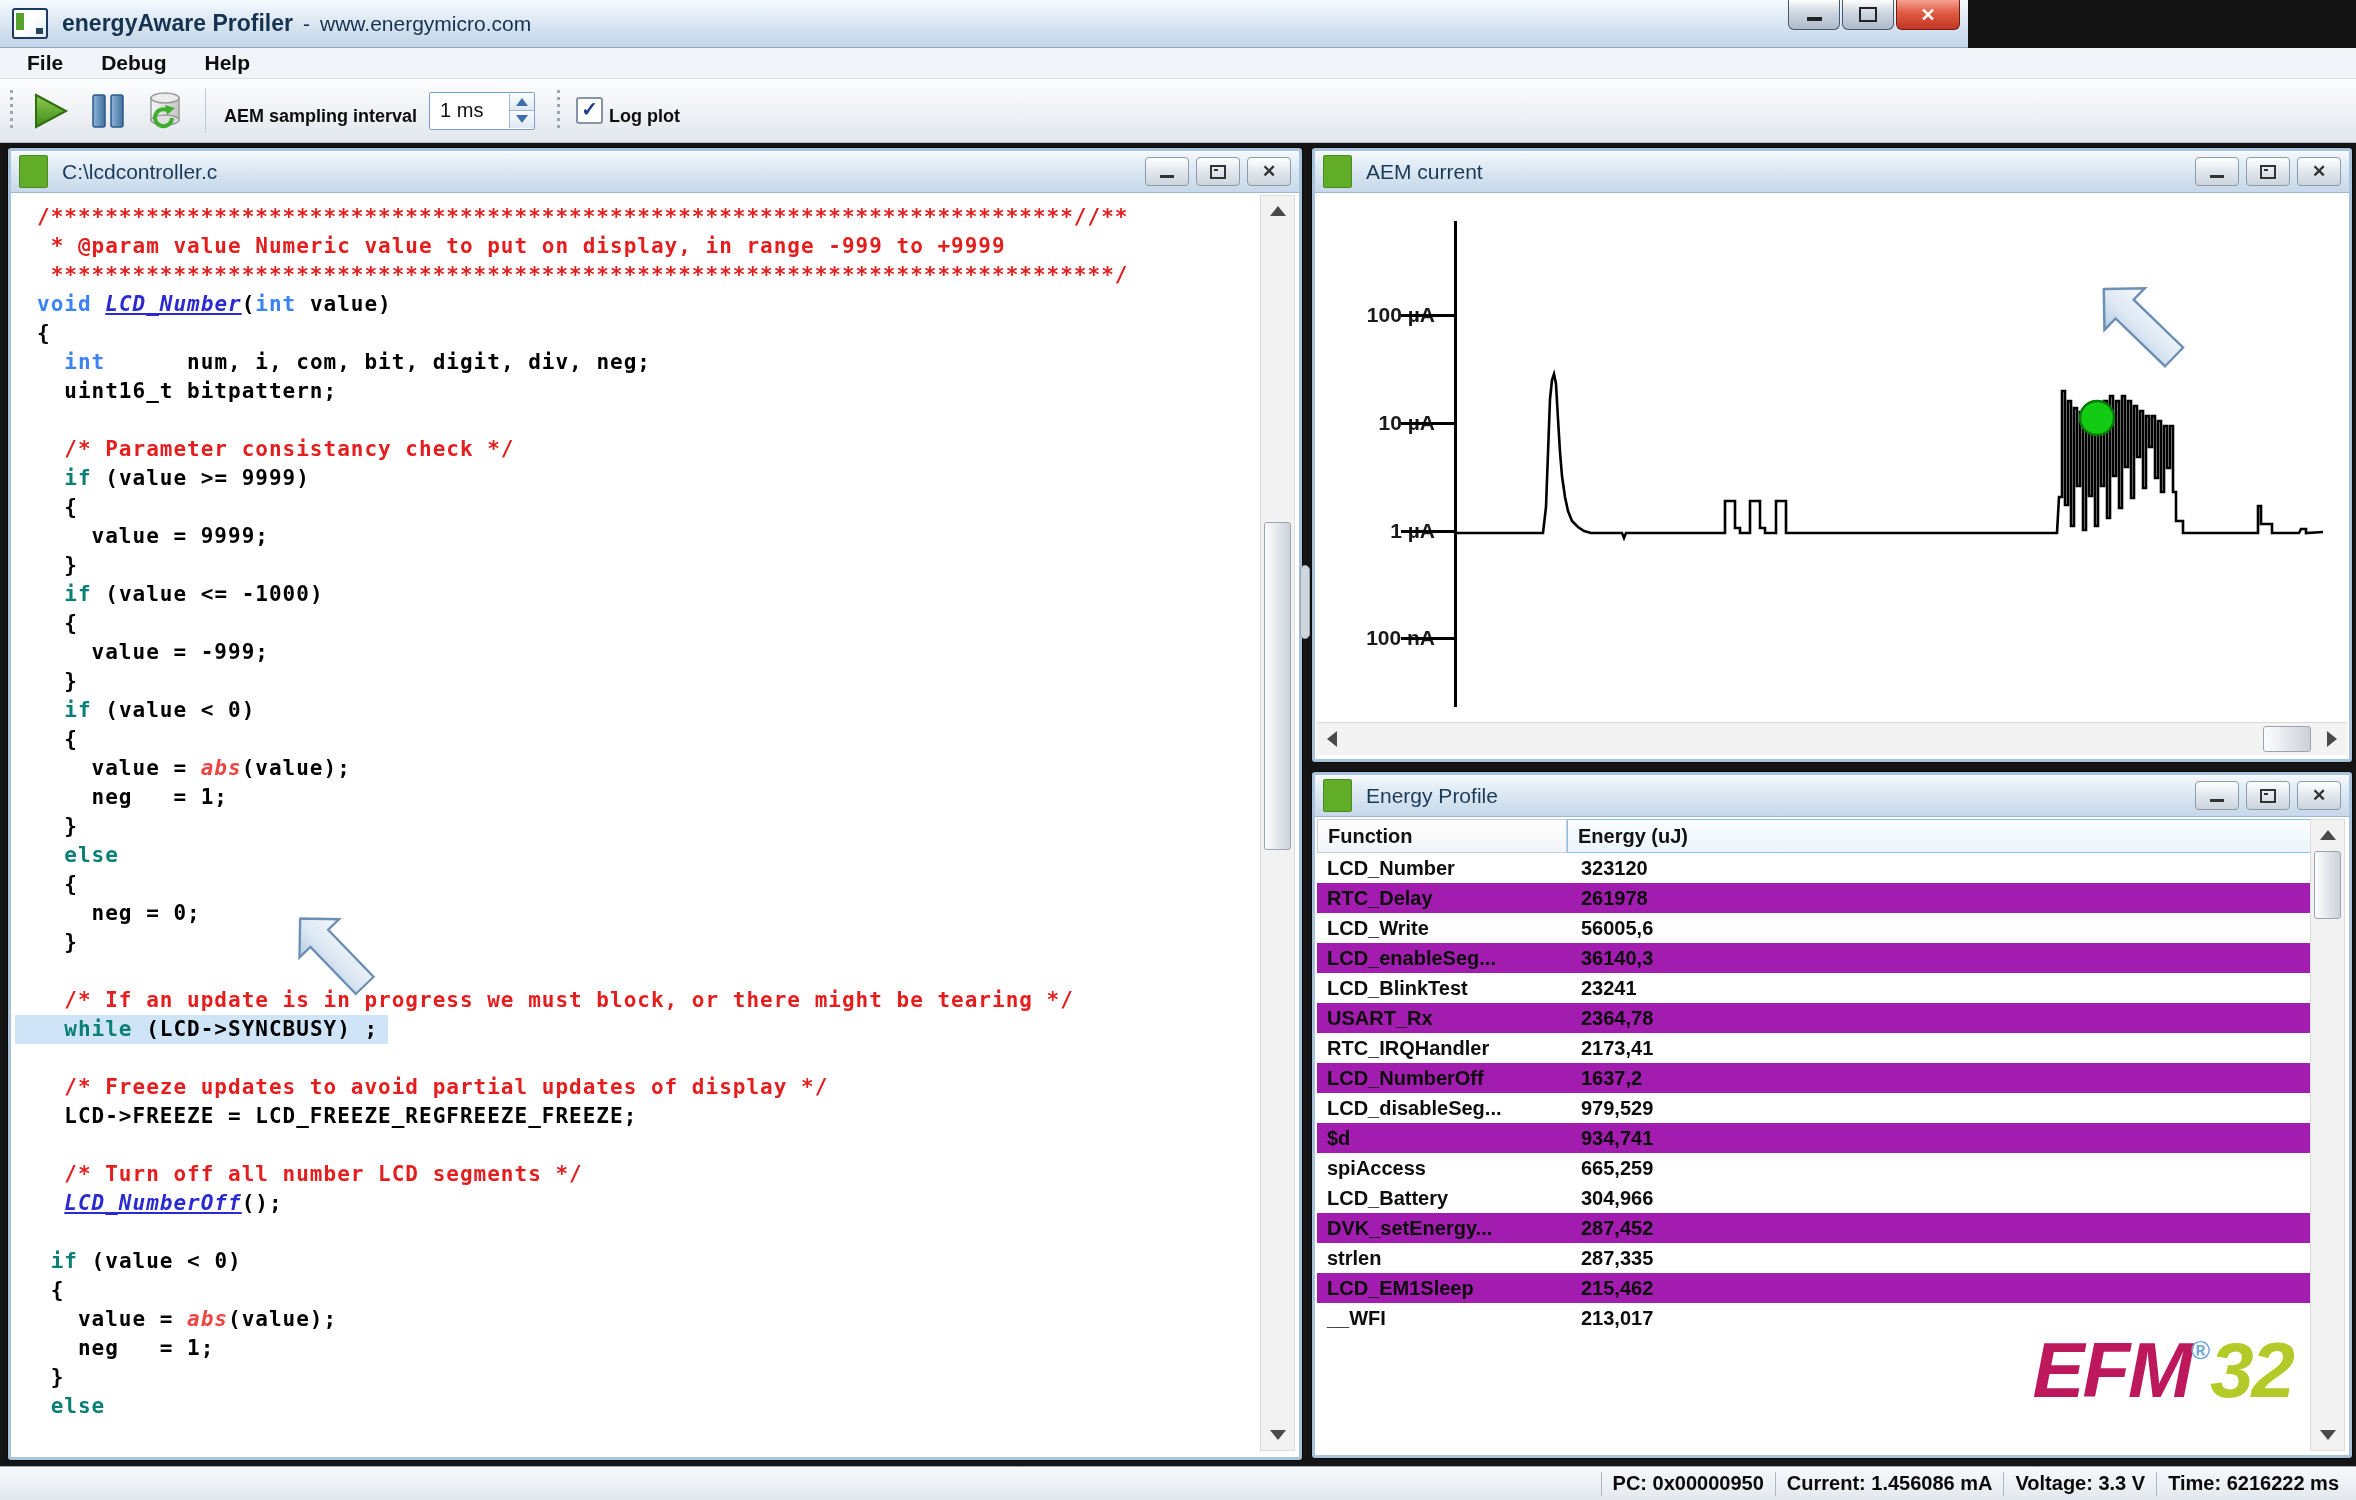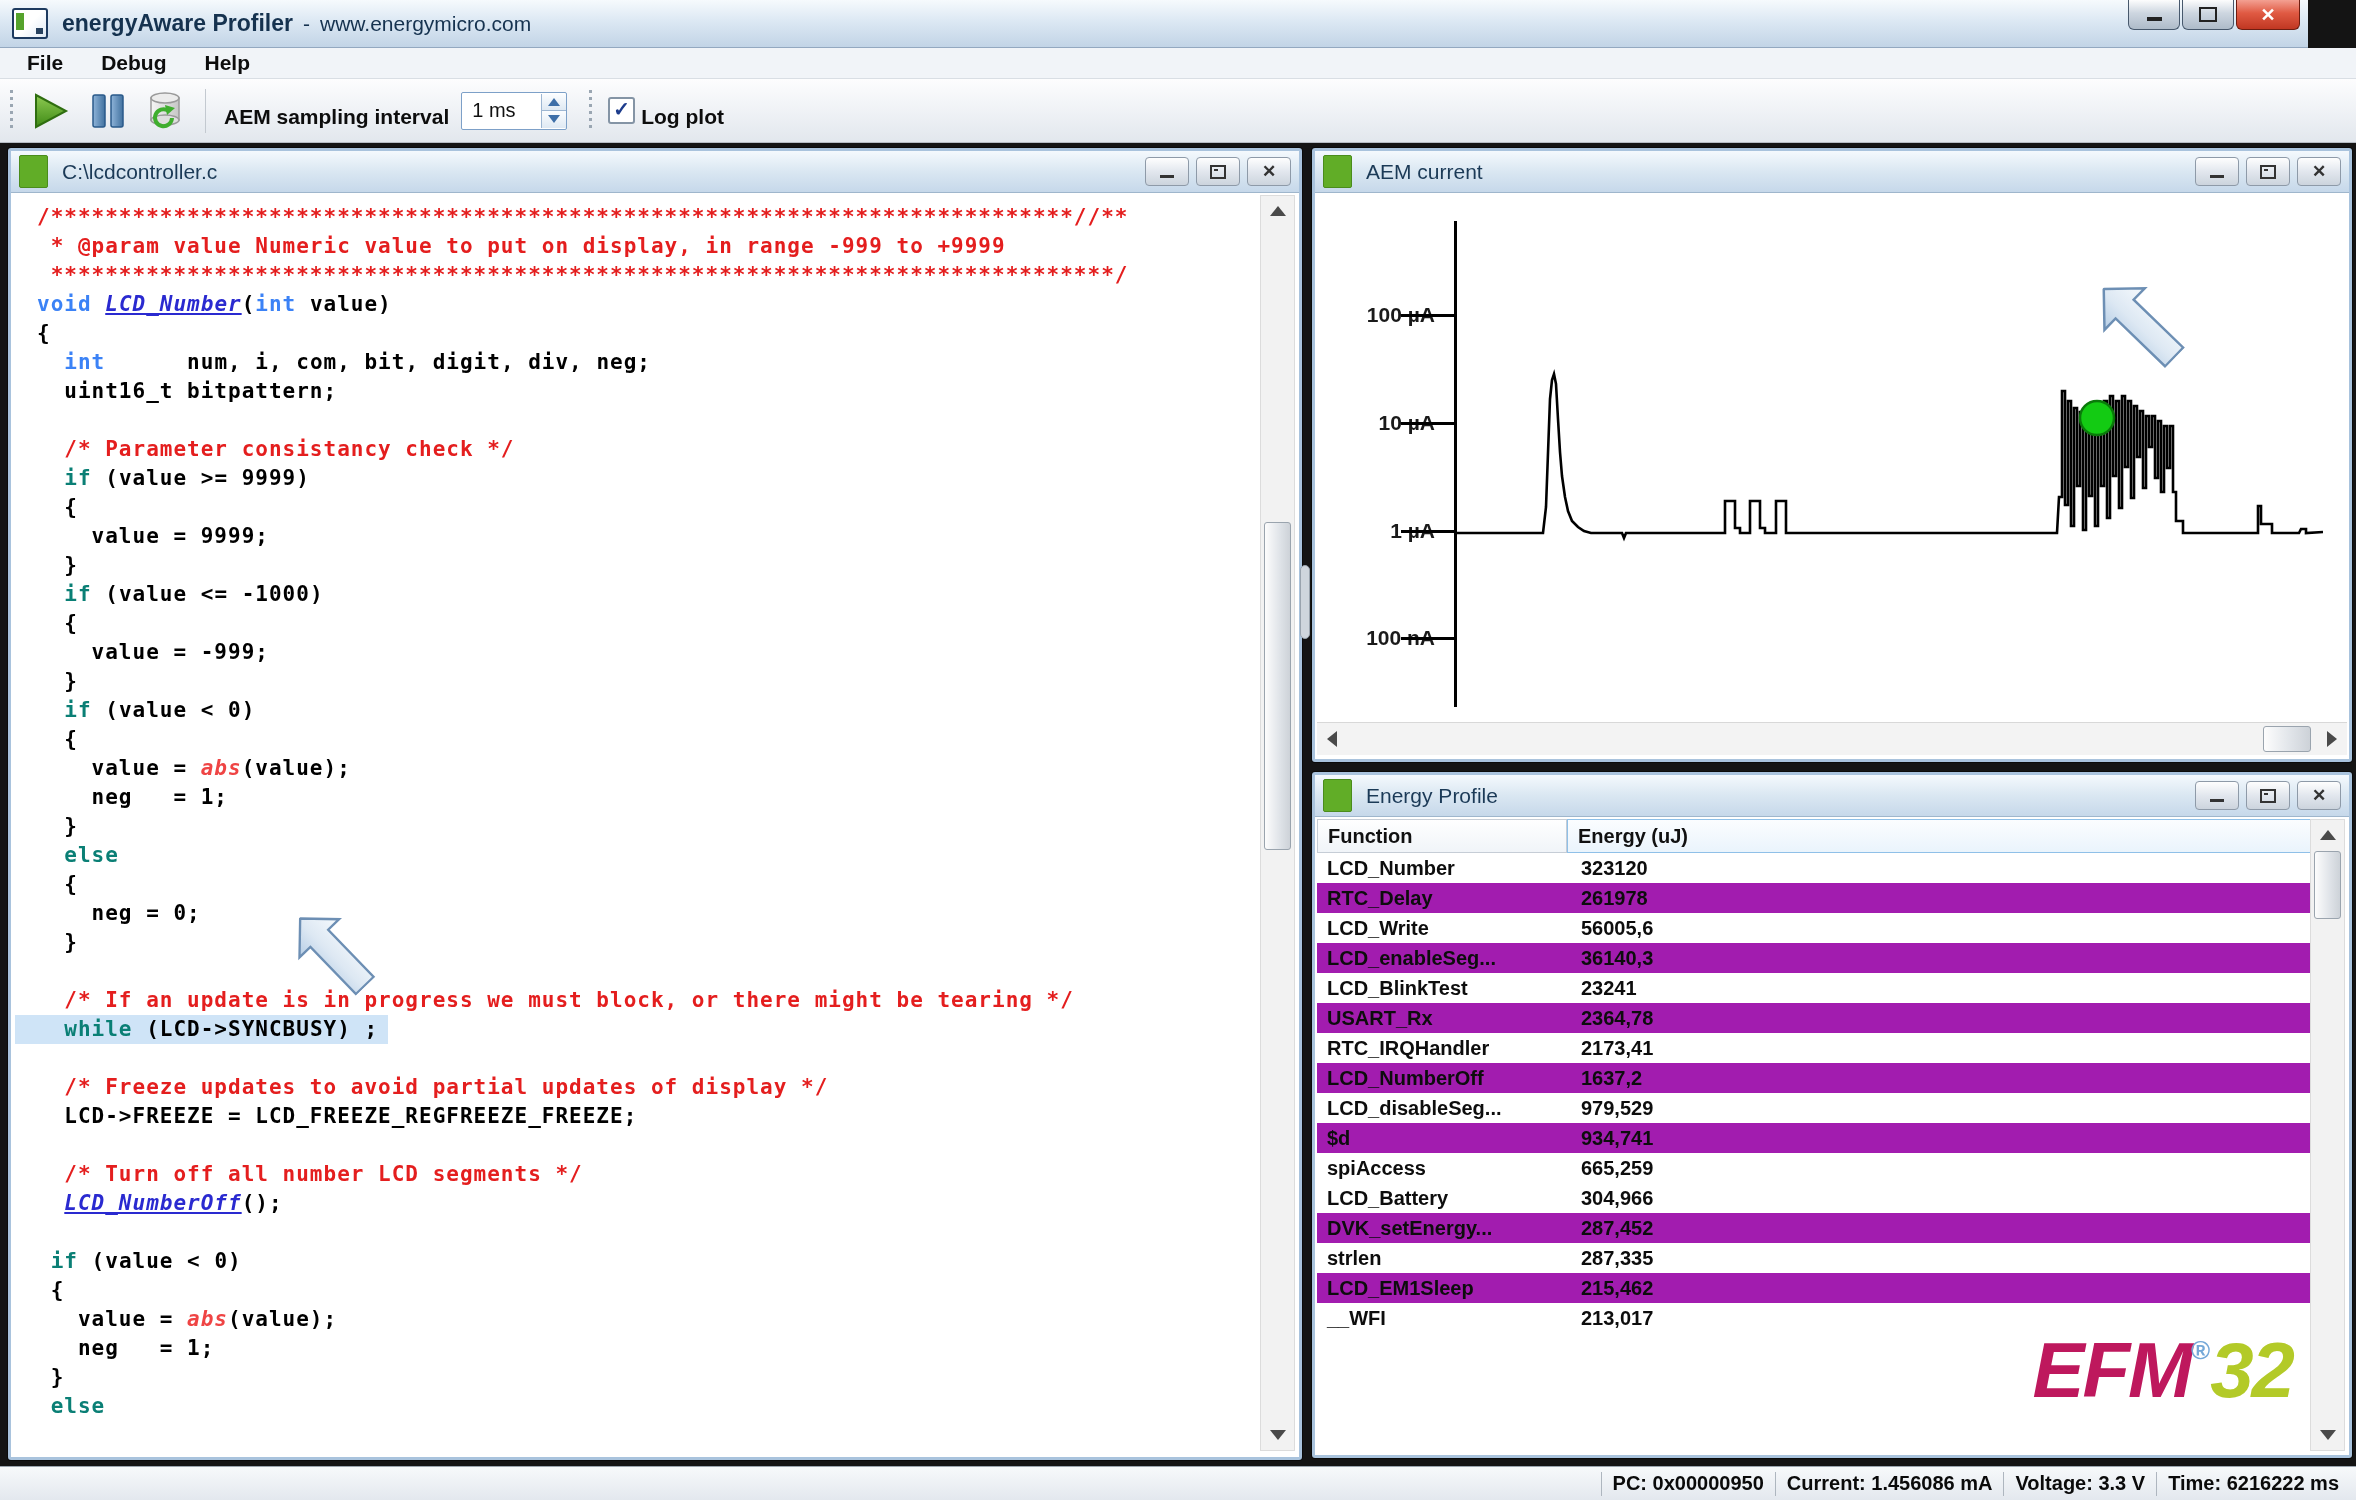--- a/index.html
+++ b/index.html
@@ -2,21 +2,21 @@
 <html><head>
 <meta charset="utf-8">
 <style>
   html,body{margin:0;padding:0;}
   body{
     width:2356px;height:1500px;position:relative;overflow:hidden;
     background:#141414;font-family:"Liberation Sans",sans-serif;
     -webkit-font-smoothing:antialiased;
   }
   
-  #titlebar{position:absolute;left:0;top:0;width:2308px;height:47px;
+  #titlebar{position:absolute;left:0;top:0;width:1968px;height:47px;
     background:linear-gradient(#f6fafd,#dce8f3 45%,#c2d4e6);
     border-bottom:1px solid #93a8c0;display:flex;align-items:center;}
   #appicon{width:32px;height:27px;margin:0 14px 0 12px;border:2px solid #1d3a5f;border-radius:3px;
     background:linear-gradient(135deg,#ffffff 50%,#dfe9f3);position:relative;}
   #appicon:before{content:"";position:absolute;left:2px;top:3px;width:8px;height:17px;background:#55a32c;}
   #appicon:after{content:"";position:absolute;right:3px;bottom:3px;width:7px;height:6px;background:#27415e;}
   .title-app{font-size:23px;font-weight:bold;color:#15324f;}
   .title-sep{font-size:21px;color:#15324f;margin:0 10px;}
   .title-url{font-size:21px;color:#15324f;}
   #winbtns{position:absolute;right:8px;top:0;display:flex;gap:2px;}
@@ -31,21 +31,21 @@
     border-bottom:1px solid #d9dee4;display:flex;align-items:center;padding-left:8px;}
   .menu-item{padding:0 19px;font-size:21px;font-weight:600;color:#0d0d0d;line-height:30px;}
   
   #toolbar{position:absolute;left:0;top:79px;width:2356px;height:63px;
     background:linear-gradient(#fdfdfe,#eef1f5 55%,#e2e7ed);
     border-bottom:1px solid #b6bcc4;display:flex;align-items:center;}
   .grip{width:3px;height:42px;margin:0 10px;
     background:repeating-linear-gradient(180deg,#9aa6b2 0 3px,transparent 3px 7px);}
   .tbtn{margin:0 9px;display:flex;align-items:center;justify-content:center;}
   .tsep{width:1px;height:44px;background:#c3c9d0;margin:0 12px;}
-  .tool-label{font-size:21px;font-weight:600;color:#0d0d0d;margin:12px 12px 0 6px;}
+  .tool-label{font-size:18px;font-weight:600;color:#0d0d0d;margin:12px 12px 0 6px;}
   #spinbox{width:104px;height:36px;background:#fff;border:1px solid #7da0c8;border-radius:2px;
     display:flex;align-items:center;position:relative;}
   #spinvalue{font-size:20px;color:#111;padding-left:10px;flex:1;}
   #spinbtns{width:24px;height:34px;border-left:1px solid #9db6d2;display:flex;flex-direction:column;}
   .spin-half{flex:1;display:flex;align-items:center;justify-content:center;background:linear-gradient(#fbfdff,#dfe9f3);}
   .spin-half.up{border-bottom:1px solid #9db6d2;}
   .tri-up-b{width:0;height:0;border-left:6px solid transparent;border-right:6px solid transparent;border-bottom:8px solid #3e6fa8;}
   .tri-down-b{width:0;height:0;border-left:6px solid transparent;border-right:6px solid transparent;border-top:8px solid #3e6fa8;}
   #checkbox{width:23px;height:23px;background:#fff;border:2px solid #8494a5;border-radius:3px;
     display:flex;align-items:center;justify-content:center;margin-left:6px;}

